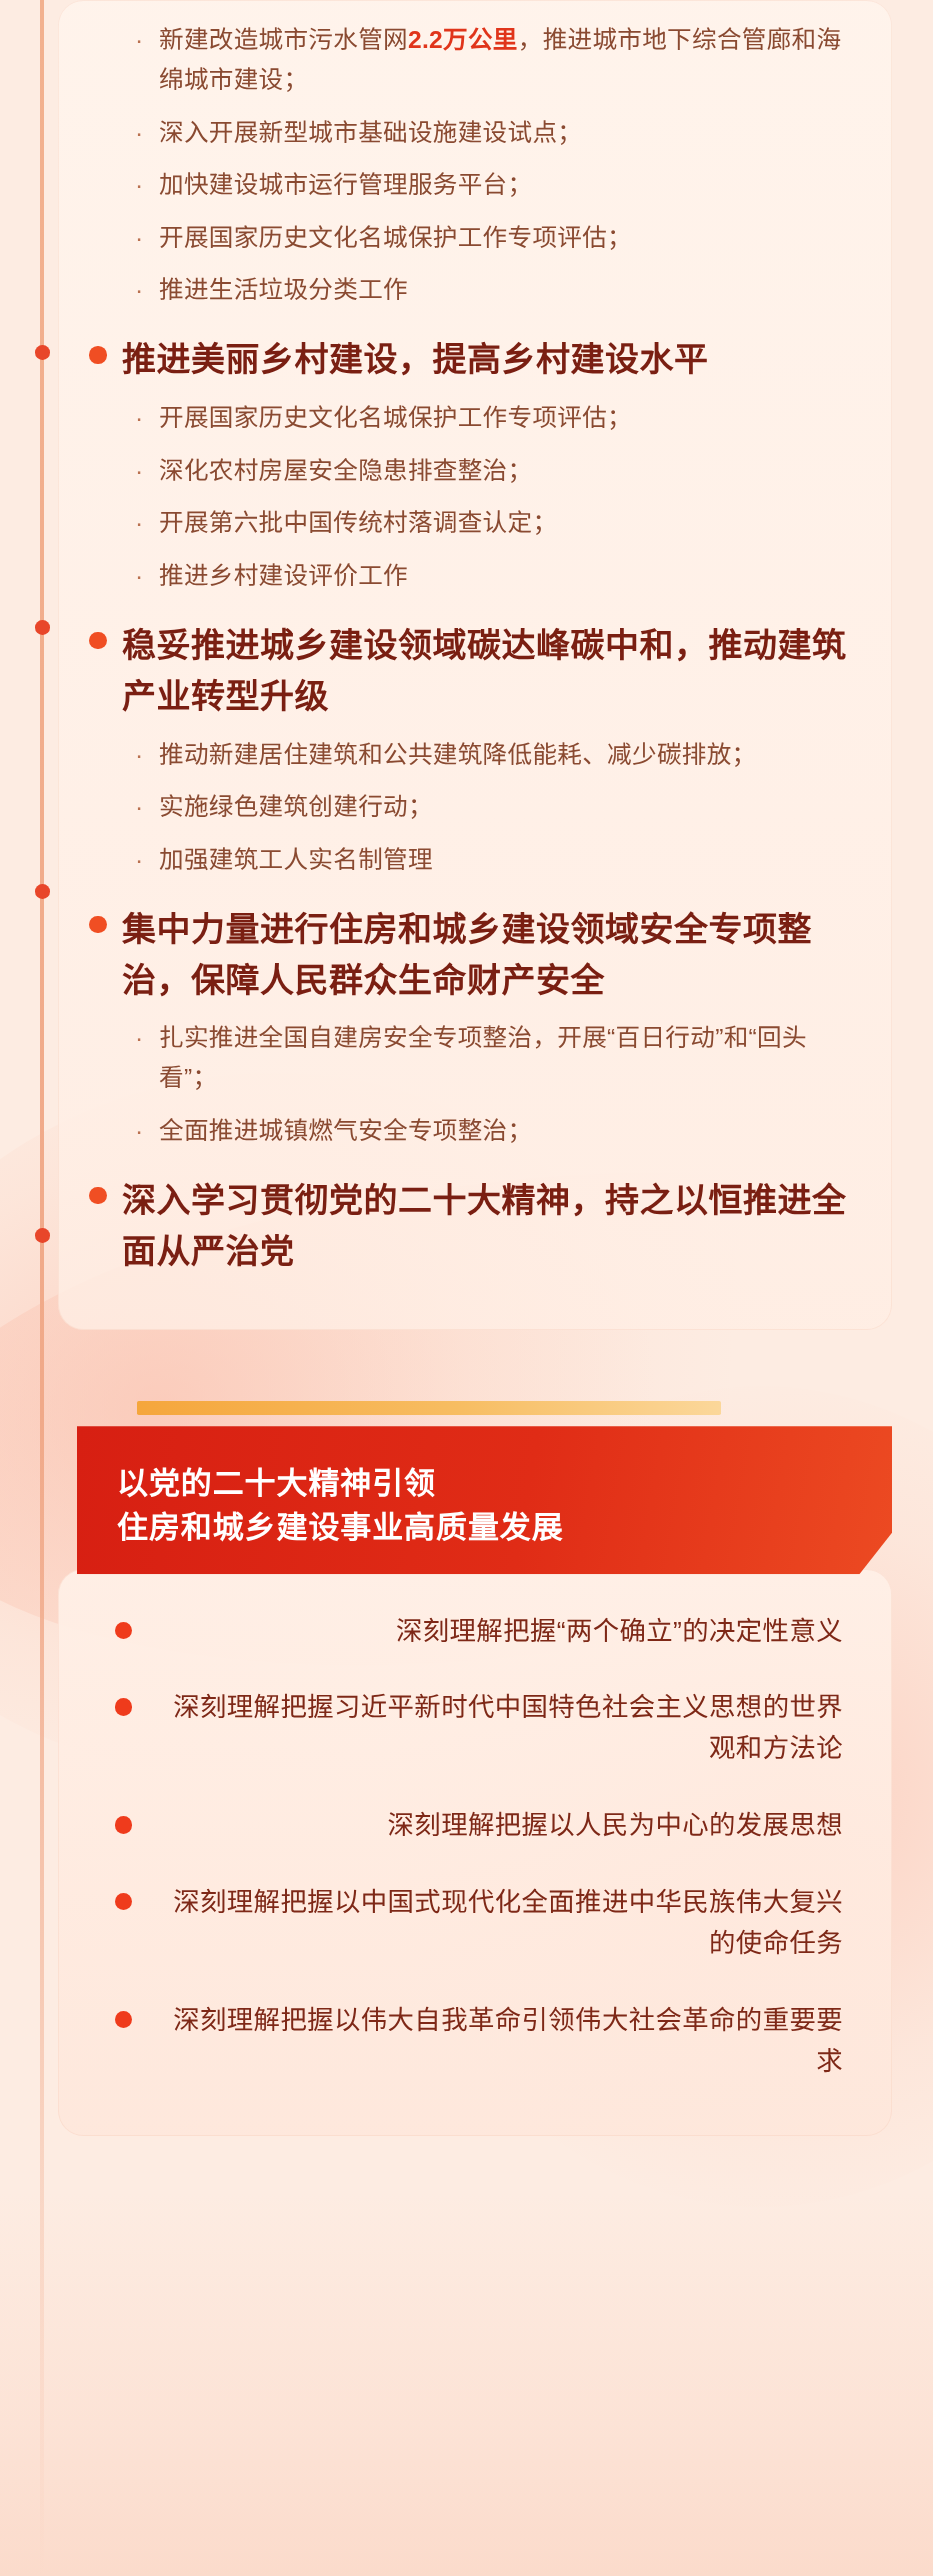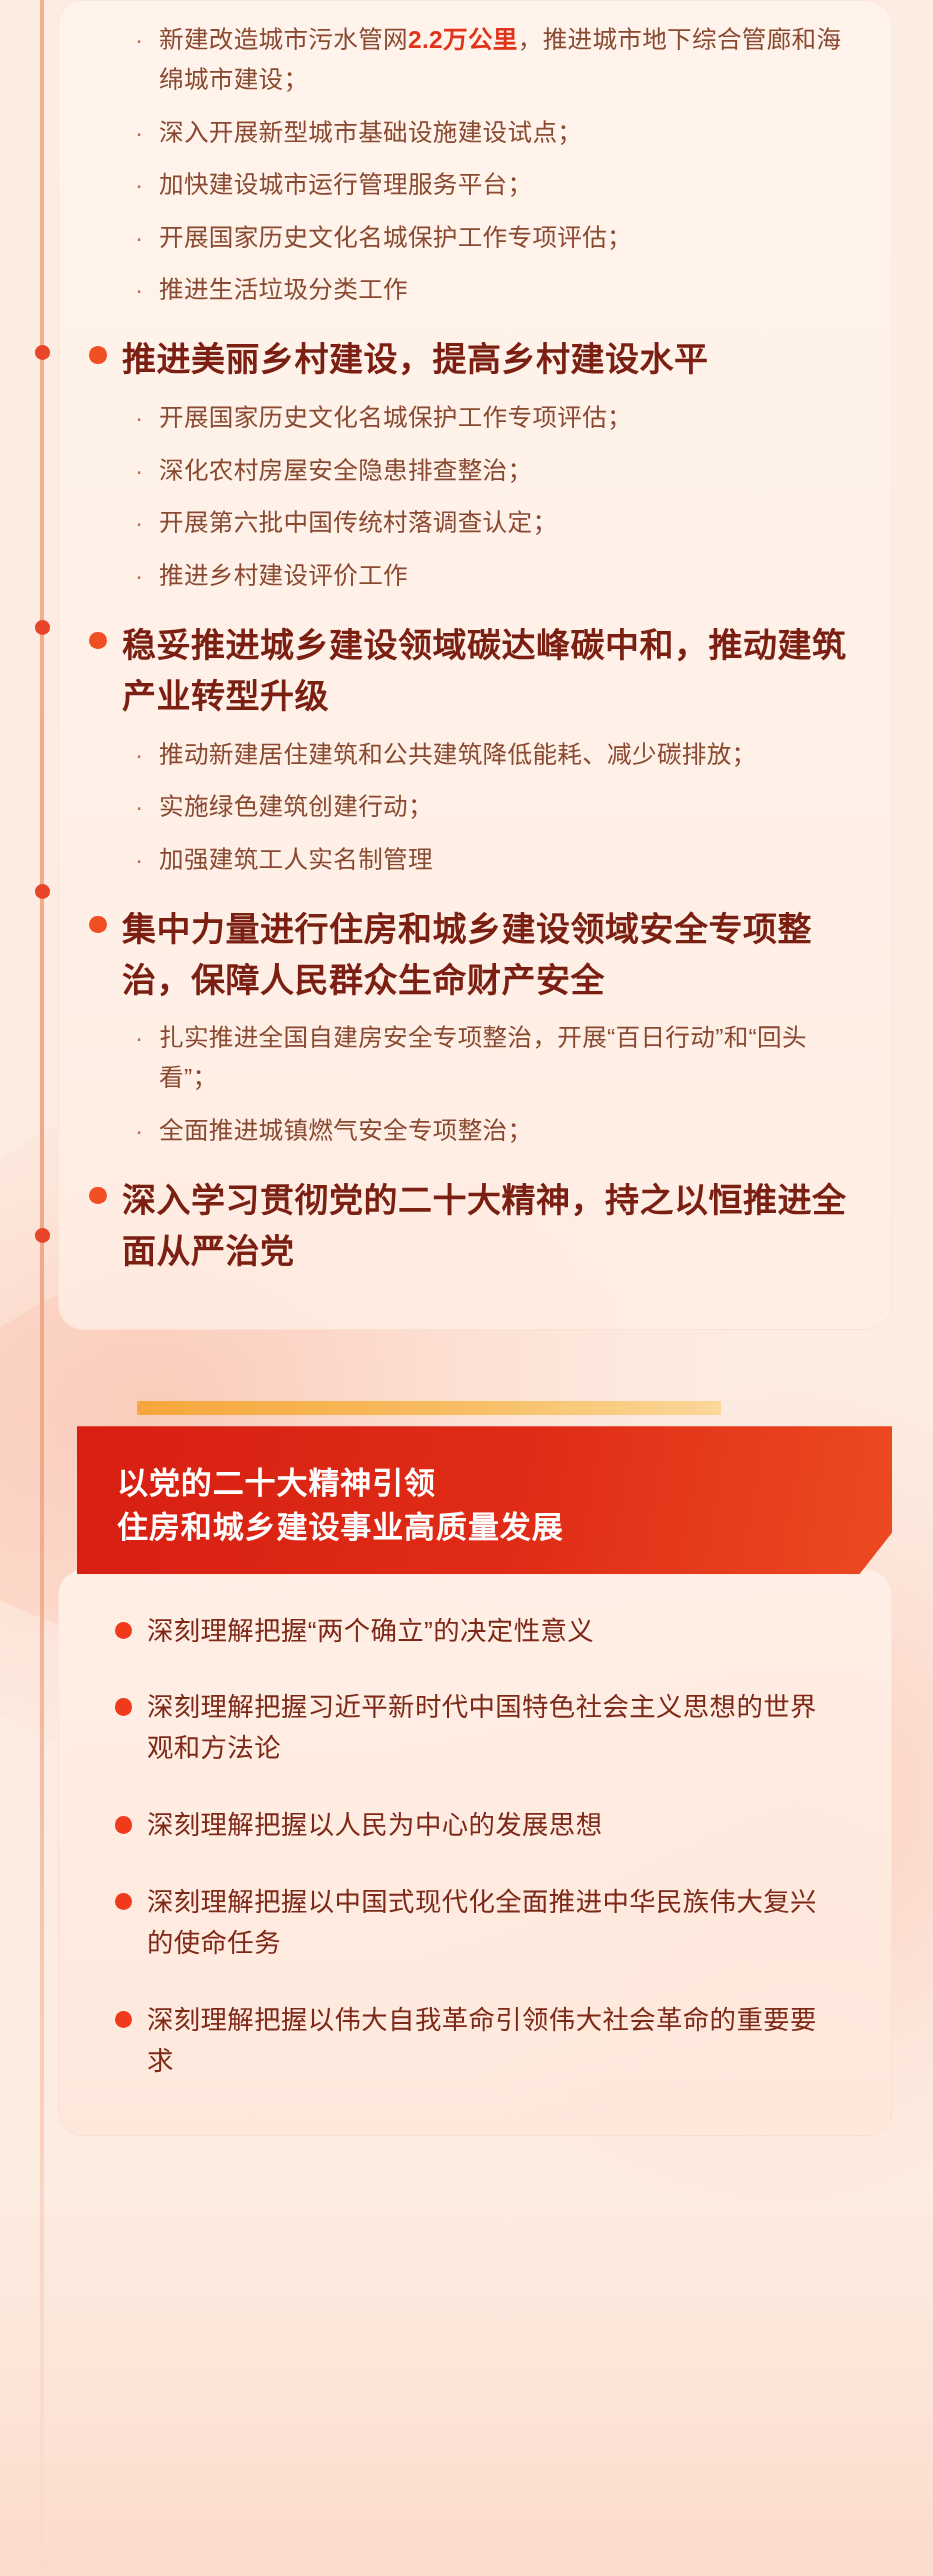--- a/index.html
+++ b/index.html
@@ -199,20 +199,21 @@
   }
   .pt-item {
     position: relative;
     margin: 0 49px 36px 53px;
     padding-left: 36px;
     font-size: 26.4px;
     line-height: 1.55;
     color: #7e2817;
     font-weight: 500;
     letter-spacing: 0.4px;
+    text-align: right;
   }
   .pt-item:last-child { margin-bottom: 3px; }
   .pt-item .dot {
     position: absolute;
     left: 3.6px;
     top: 11px;
     width: 17.3px;
     height: 17.3px;
     border-radius: 50%;
     background: #ef3b1c;

